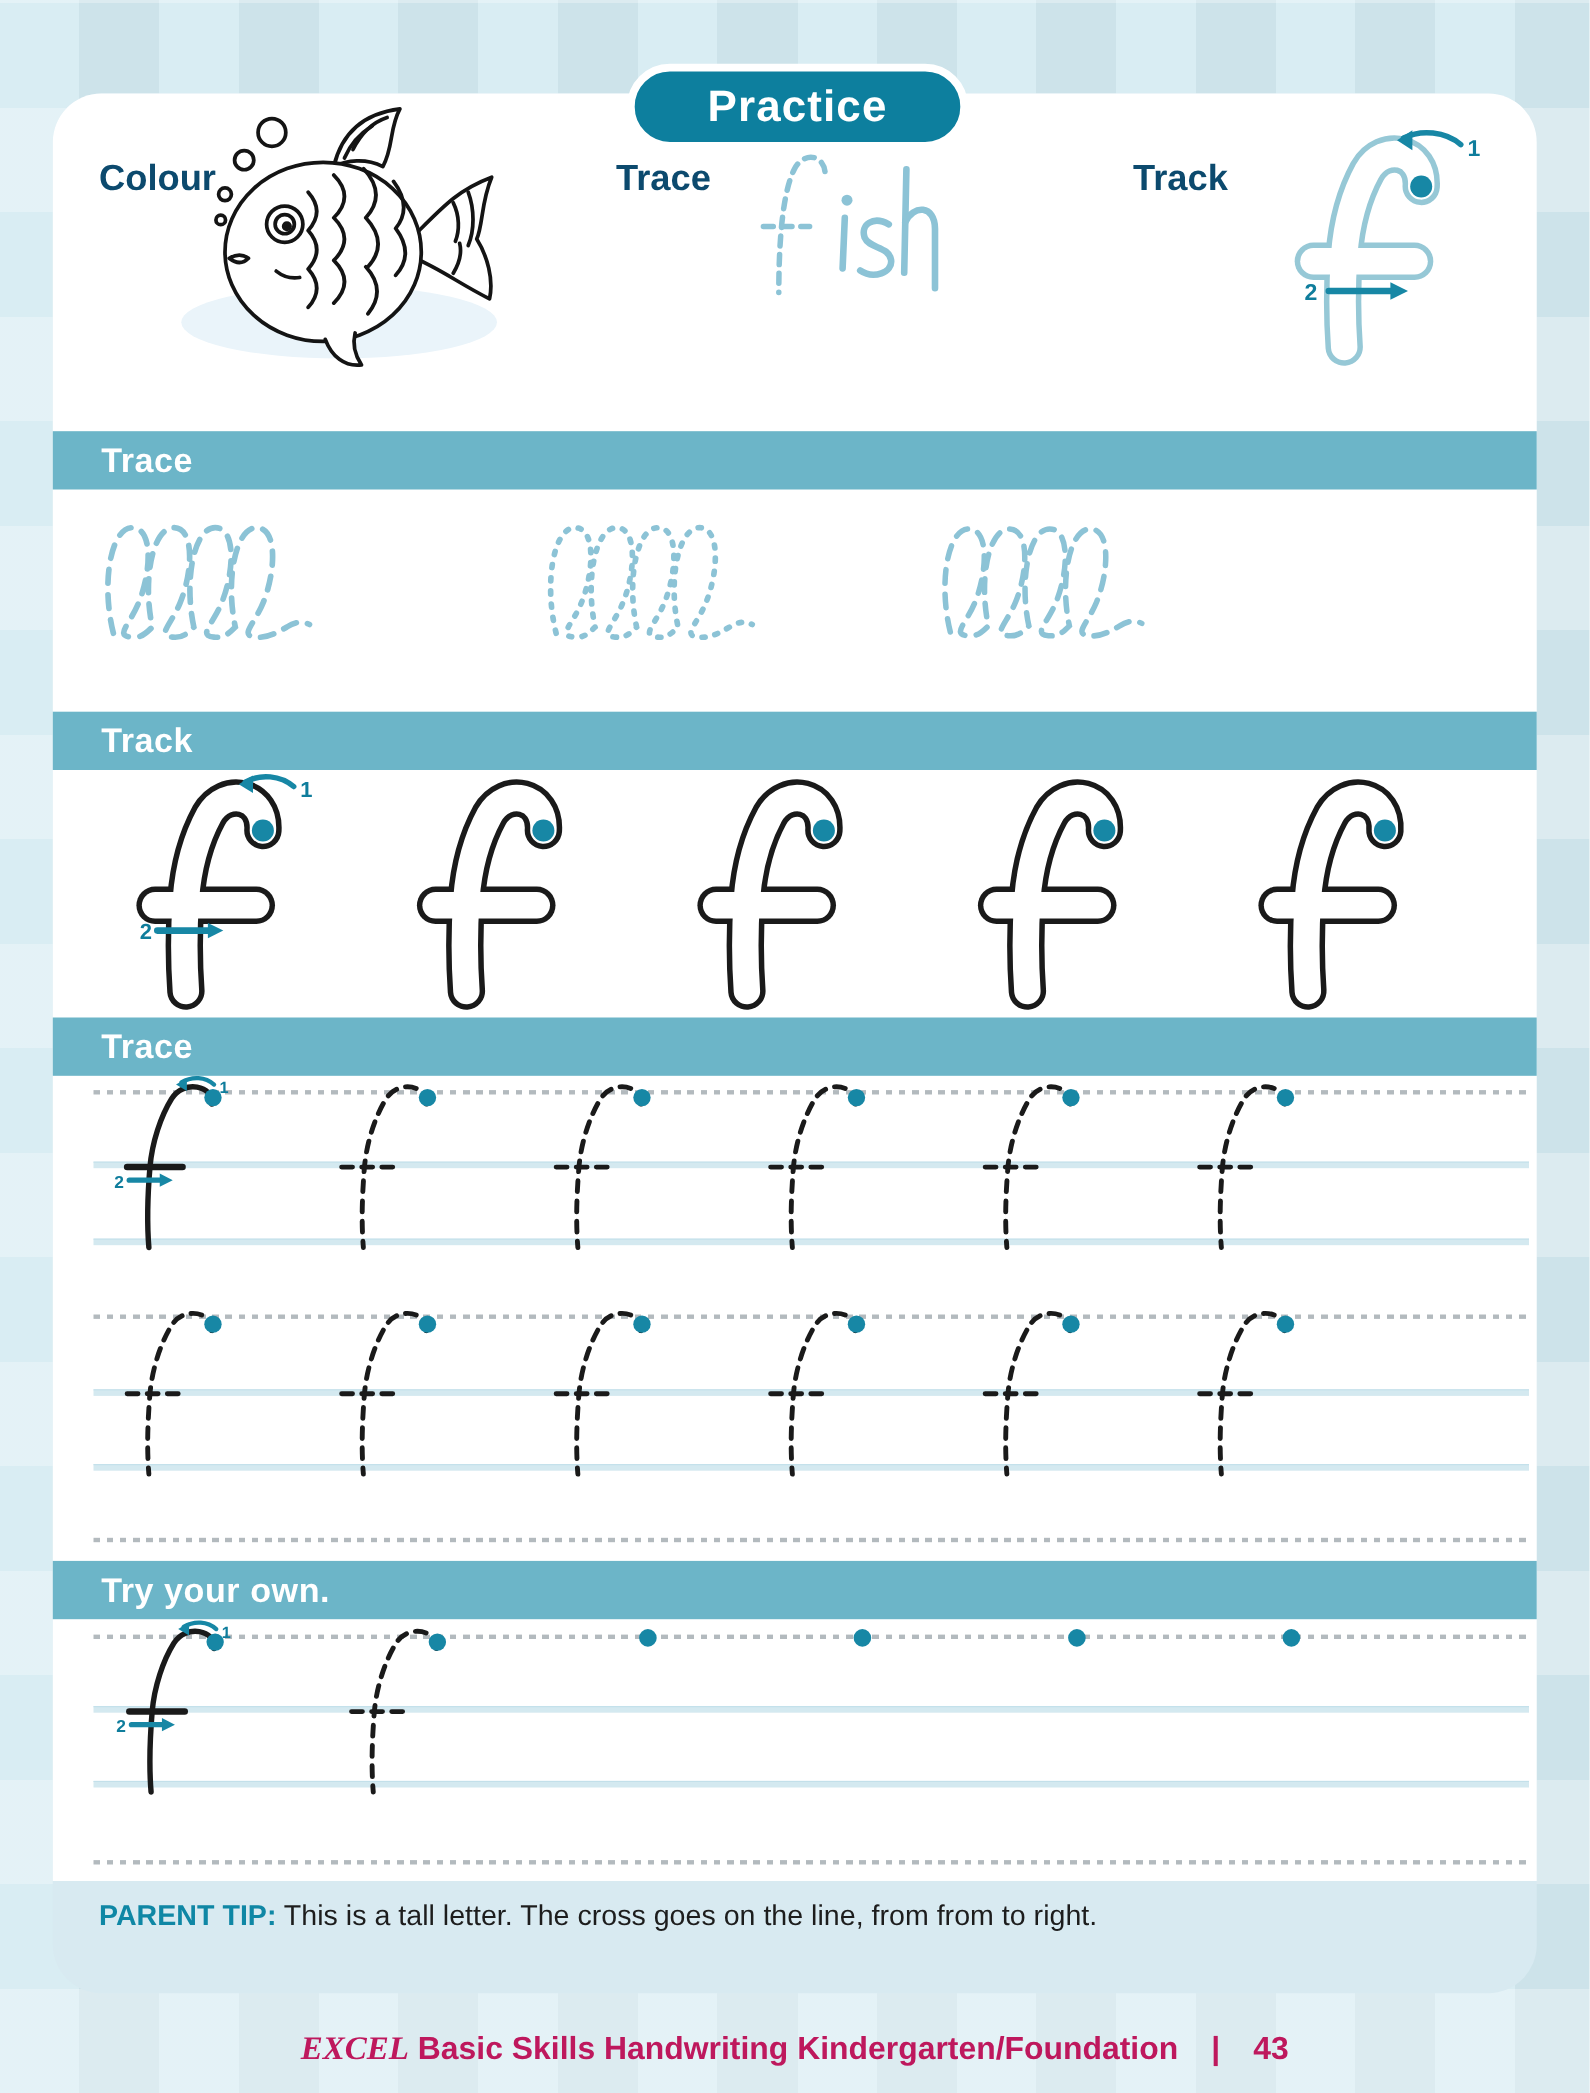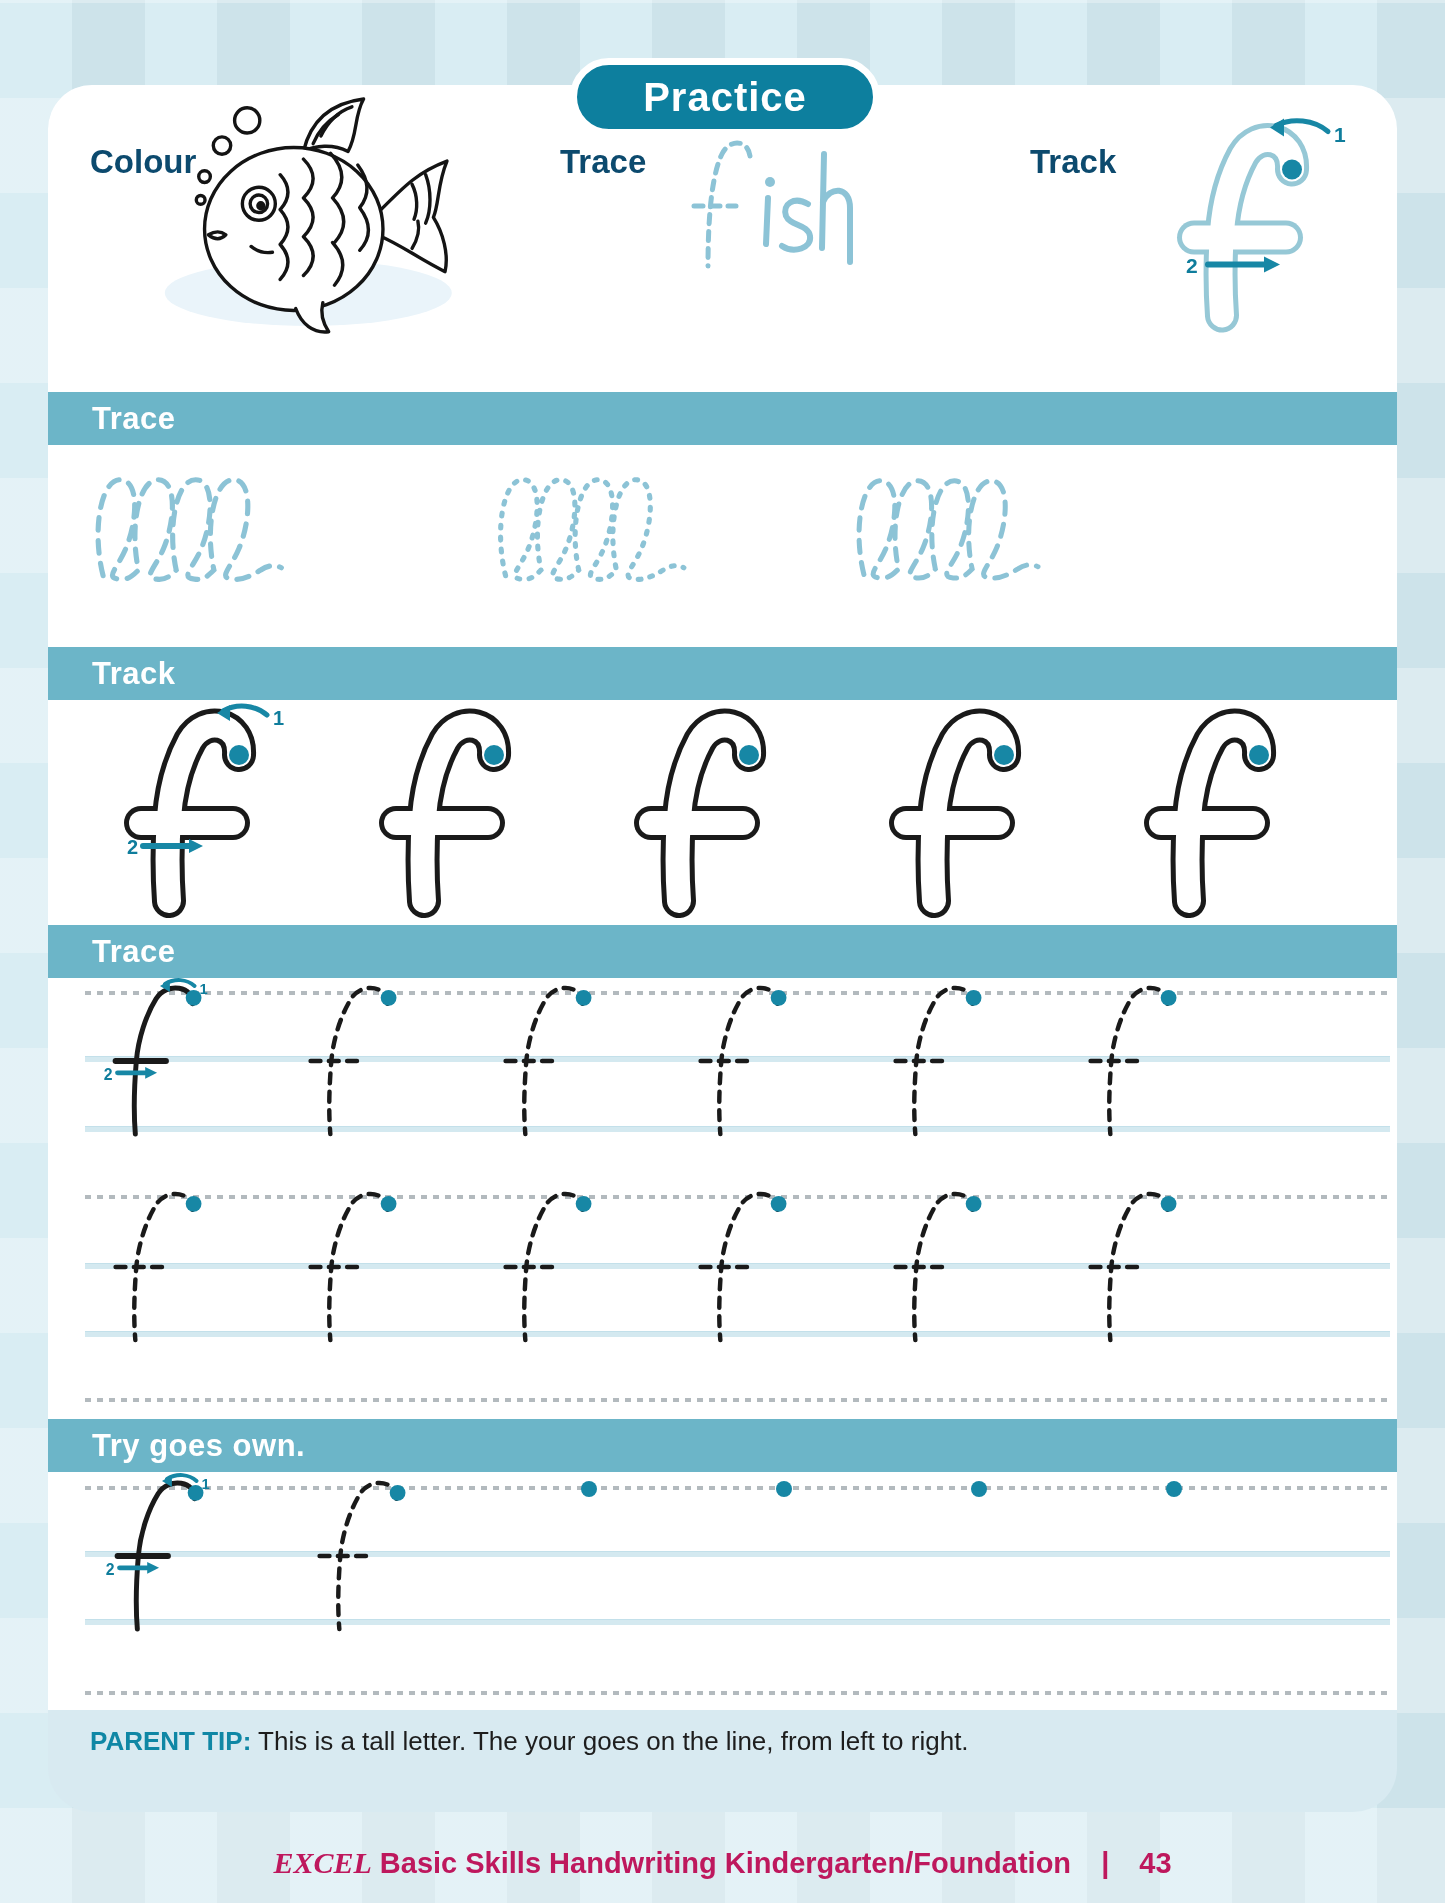--- a/index.html
+++ b/index.html
@@ -232,21 +232,21 @@
     <svg viewBox="0 0 110 160">
       <use href="#sym-f-trace-dashed"></use>
     </svg>
     <svg viewBox="0 0 110 160">
       <use href="#sym-f-trace-dashed"></use>
     </svg>
   </div>
 <div class="abs line-dotted" style="top:1398px"></div>
 
 <div class="abs bar" style="top:1419px">
-  <span>Try goes own.</span>
+  <span>Try your own.</span>
 </div>
 <div class="abs line-dotted" style="top:1486px"></div>
 <div class="abs line-solid" style="top:1551px"></div>
 <div class="abs line-solid" style="top:1619px"></div>
 <div class="abs line-dotted" style="top:1691px"></div>
 
 <svg class="abs trace-letter" style="left:109px;top:1477px;z-index:3" viewBox="0 0 110 160">
   <use href="#sym-f-trace-solid"></use>
   <path d="M88,4 C80,-3 68,-4 58,2" fill="none" stroke="#1787a5" stroke-width="4" stroke-linecap="round"></path>
   <polygon points="53,4 63,-2 63,10" fill="#1787a5"></polygon>
@@ -268,21 +268,21 @@
     <svg viewBox="0 0 16 16">
       <use href="#sym-guide-dot"></use>
     </svg>
     <svg viewBox="0 0 16 16">
       <use href="#sym-guide-dot"></use>
     </svg>
   </div>
 
 <div class="abs tip">
   <b>PARENT TIP:</b>
-  <span>This is a tall letter. The your goes on the line, from left to right.</span>
+  <span>This is a tall letter. The cross goes on the line, from from to right.</span>
 </div>
 
 <div class="abs footer">
   <span class="brand">EXCEL</span>
   <span> </span>
   <span>Basic Skills Handwriting Kindergarten/Foundation</span>
   <span class="sep">|</span>
   <span>43</span>
 </div>
 

